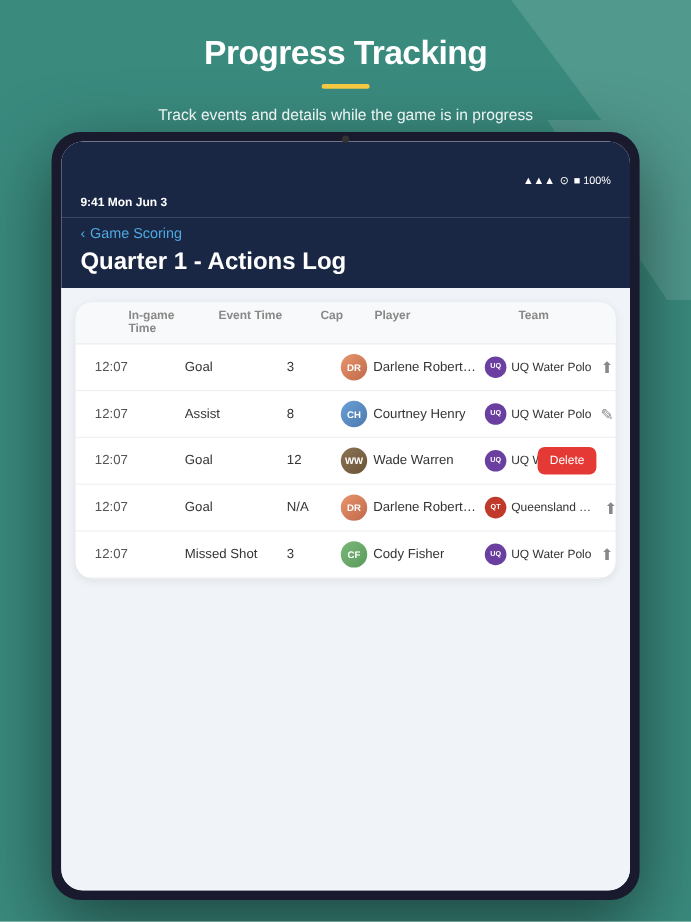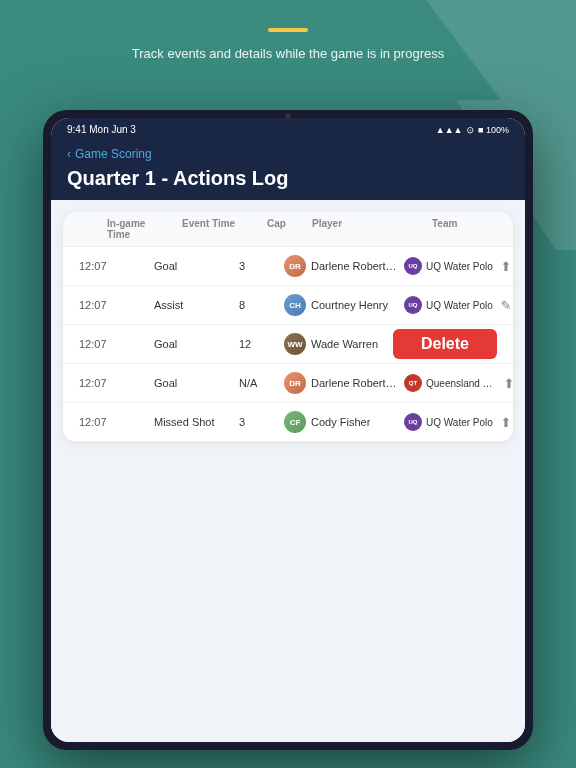--- a/index.html
+++ b/index.html
@@ -75,21 +75,22 @@
       padding: 6px 16px;
       display: flex;
       justify-content: space-between;
       align-items: center;
       flex-shrink: 0;
     }
 
     .status-time {
       color: white;
       font-size: 10px;
-      font-weight: 400;
+      font-weight: 700;
+      margin-top: 40px;
     }
 
     .status-icons {
       display: flex;
       align-items: center;
       gap: 4px;
     }
 
     .status-icons span {
       color: white;
@@ -281,23 +282,23 @@
       color: #888;
       font-size: 13px;
     }
 
     
     .delete-btn {
       background: #e53935;
       color: white;
       border: none;
       border-radius: 6px;
-      padding: 6px 28px;
-      font-size: 16px;
-      font-weight: 700;
+      padding: 6px 10px;
+      font-size: 10px;
+      font-weight: 400;
       cursor: pointer;
       position: absolute;
       right: 0;
       top: 50%;
       transform: translateY(-50%);
     }
 
     .tablet-camera {
       position: absolute;
       top: 3px;
@@ -312,20 +313,21 @@
   </style>
 </head>
 <body>
 
 <svg style="position:absolute;top:0;right:0;opacity:0.12;z-index:0" width="200" height="250" viewBox="0 0 200 250">
   <polygon points="200,0 200,200 50,0" fill="white"></polygon>
   <polygon points="200,100 200,280 80,100" fill="white"></polygon>
 </svg>
 
 <div class="header-section">
+  <h1 class="header-title">Progress Tracking</h1>
   <div class="header-underline"></div>
   <p class="header-subtitle">Track events and details while the
 game is in progress</p>
 </div>
 
 <div class="tablet-frame">
   <div class="tablet-camera"></div>
   <div class="tablet-screen">
 
     <div class="status-bar">

